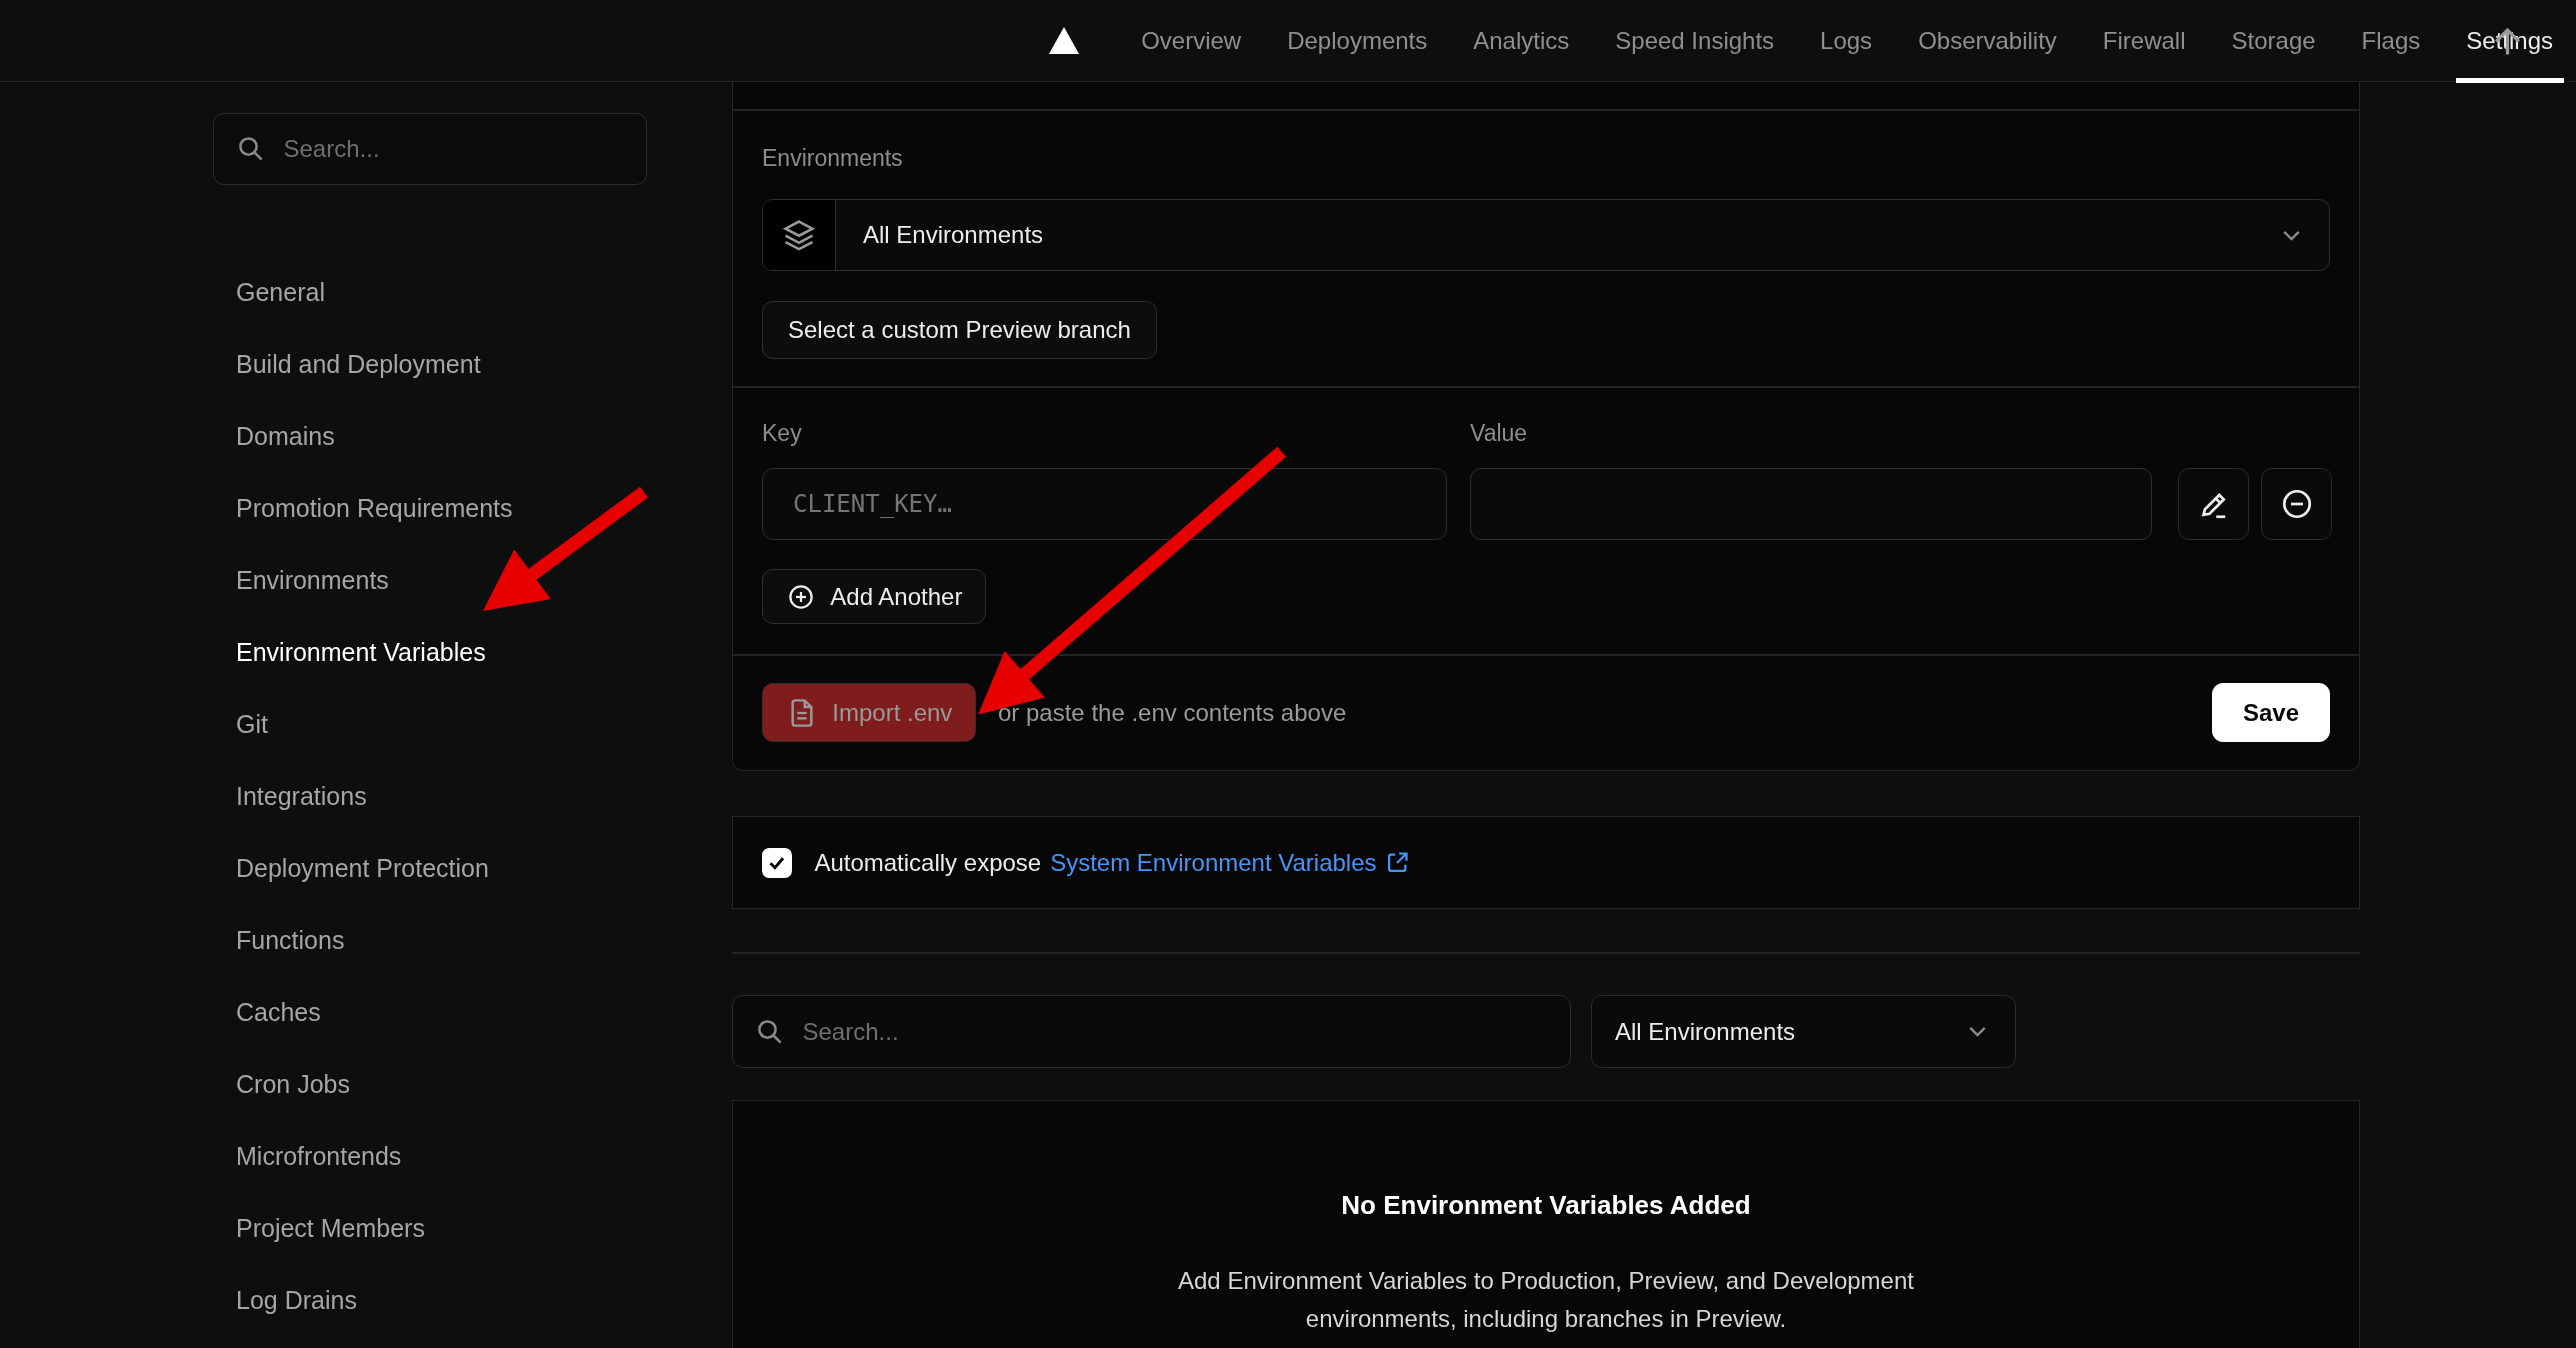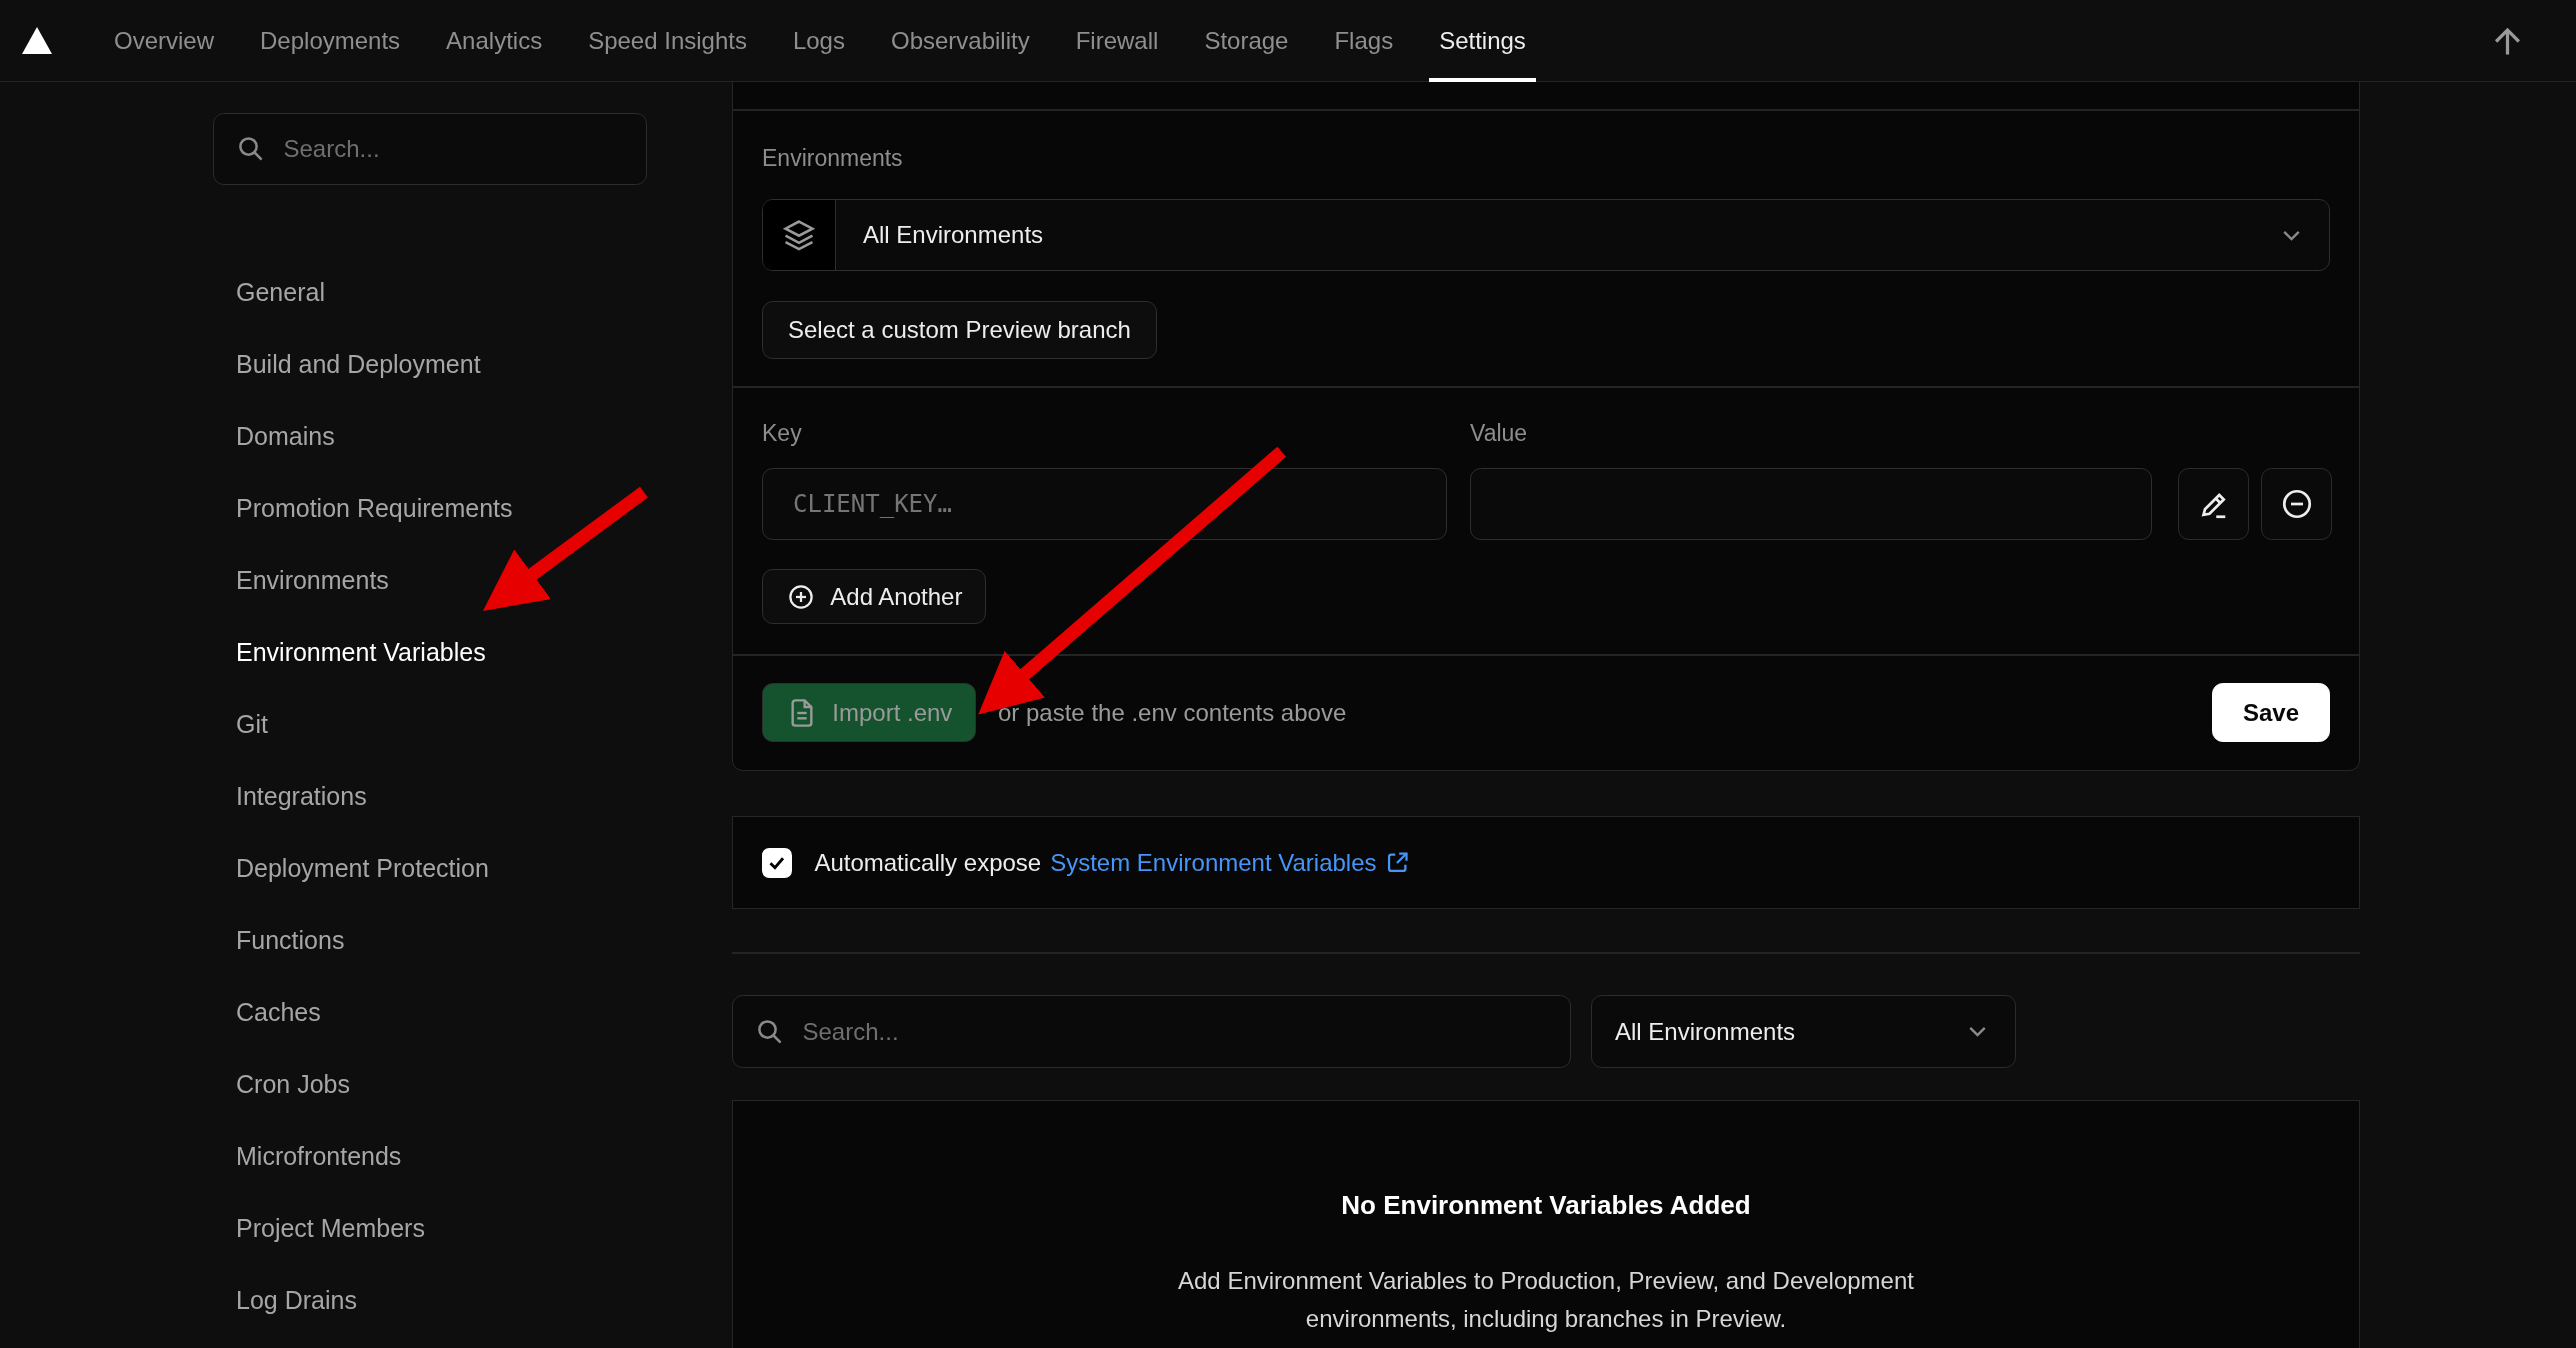--- a/index.html
+++ b/index.html
@@ -6,21 +6,21 @@
   #app{
     position:relative;width:2576px;height:1349px;overflow:hidden;
     background:#0e0e0e;color:#ededed;
     font-family:"Liberation Sans", sans-serif;
     -webkit-font-smoothing:antialiased;
   }
   
   .topnav{
     position:absolute;left:0;top:0;width:2576px;height:82px;
     background:#0e0e0e;border-bottom:1.8px solid #232323;
-    display:flex;align-items:center;box-sizing:border-box;padding-left:22px;
+    display:flex;align-items:center;box-sizing:border-box;padding-left:54px;justify-content:flex-end;
   }
   .logo-tri{
     width:0;height:0;margin-right:39px;
     border-left:15px solid transparent;border-right:15px solid transparent;
     border-bottom:27px solid #ffffff;
   }
   .nav-items{display:flex;height:100%;align-items:center;}
   .nav-item{
     position:relative;height:100%;display:flex;align-items:center;
     padding:0 23px;font-size:24px;color:#8f8f8f;cursor:pointer;white-space:nowrap;
@@ -85,21 +85,21 @@
   }
   .kv-key{left:29px;width:685px;font-family:"DejaVu Sans Mono","Liberation Mono",monospace;}
   .kv-key::placeholder{color:#757575;font-family:"DejaVu Sans Mono","Liberation Mono",monospace;}
   .kv-value{left:737px;width:682px;font-family:"Liberation Sans",sans-serif;}
   .icon-btn{
     position:absolute;top:386px;width:71px;height:72px;box-sizing:border-box;
     border:1.8px solid #2c2c2c;border-radius:10.7px;background:#0a0a0a;color:#ededed;
     display:flex;align-items:center;justify-content:center;cursor:pointer;padding:0;
   }
   .btn-add{position:absolute;left:29px;top:487px;height:55px;padding:0 23px;justify-content:space-between;}
-  .btn-import{position:absolute;left:29px;top:601px;height:59px;padding:16px 23px;background:#14532d;color:#9a9a9a;}
+  .btn-import{position:absolute;left:29px;top:601px;height:59px;padding:16px 23px;background:#7f1d1d;color:#9a9a9a;}
   .paste-hint{position:absolute;left:265px;top:601px;height:59px;display:flex;align-items:center;font-size:24px;color:#9a9a9a;}
   .btn-save{
     position:absolute;right:29px;top:601px;height:59px;padding:0 30px;
     background:#ffffff;border:1.8px solid #ffffff;color:#0a0a0a;font-weight:600;
   }
   
   .card-expose{left:0;top:734px;width:1628px;height:93px;display:flex;align-items:center;padding-left:29px;gap:22.4px;}
   .checkbox{
     width:30px;height:30px;flex:none;background:#ffffff;border-radius:7.2px;
     display:flex;align-items:center;justify-content:center;color:#000;cursor:pointer;

